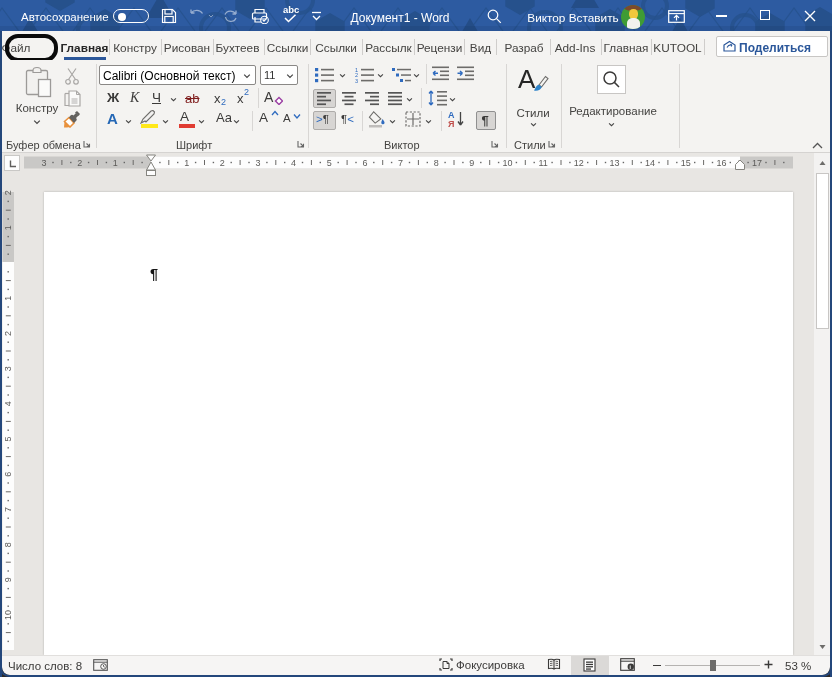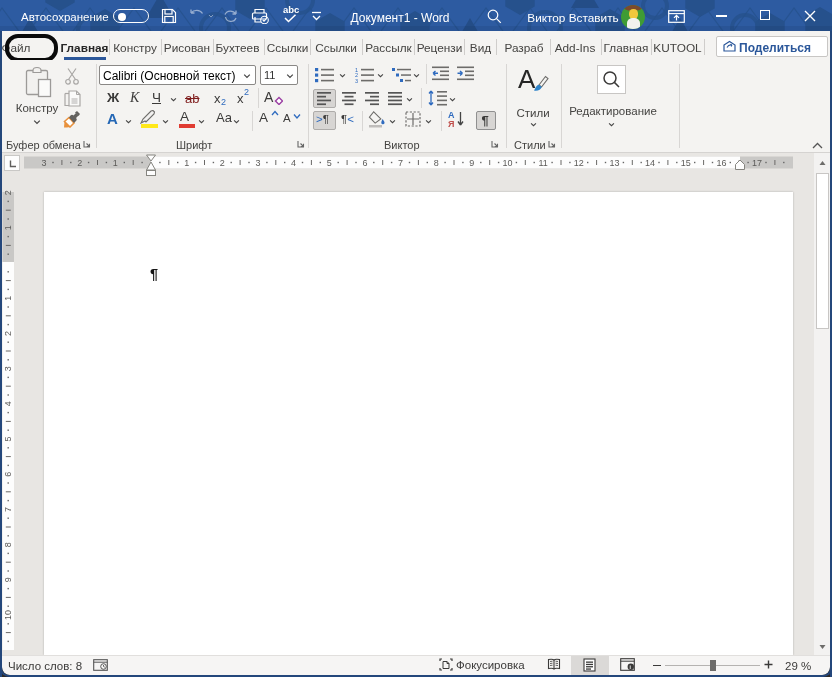--- a/index.html
+++ b/index.html
@@ -555,15 +555,15 @@
     <path d="M0.7,3.2 L14.3,3.2" stroke="#3b3a39" stroke-width="1"></path>
     <circle cx="10.8" cy="8.8" r="3.2" fill="#3b3a39"></circle>
     <text x="9.6" y="10.6" font-size="5" fill="#fff" font-family="Liberation Sans" font-weight="bold">i</text>
   </svg>
 <div style="position:absolute;left:652.5px;top:664.5px;width:8px;height:1.6px;background:#3b3a39"></div>
 <div style="position:absolute;left:665px;top:665px;width:95px;height:1px;background:#b5b3b1"></div>
 <div style="position:absolute;left:710px;top:660px;width:6px;height:11px;background:#6d6c6a"></div>
 <svg style="position:absolute;left:764px;top:660px" width="9" height="9" viewBox="0 0 9 9">
     <path d="M4.5,0.5 L4.5,8.5 M0.5,4.5 L8.5,4.5" stroke="#3b3a39" stroke-width="1.4"></path>
   </svg>
-<div style="position:absolute;left:785px;top:660px;font:400 11.5px 'Liberation Sans', sans-serif;color:#3b3a39;white-space:nowrap;letter-spacing:normal">29 %</div>
+<div style="position:absolute;left:785px;top:660px;font:400 11.5px 'Liberation Sans', sans-serif;color:#3b3a39;white-space:nowrap;letter-spacing:normal">53 %</div>
 <div style="position:absolute;left:0;top:31px;width:2px;height:646px;background:#24477b"></div>
 <div style="position:absolute;left:830px;top:31px;width:2px;height:646px;background:#24477b"></div>
 <div style="position:absolute;left:0;top:640px;width:832px;height:37px;border-left:2.5px solid #24477b;border-right:2.5px solid #24477b;border-bottom:2.5px solid #24477b;border-radius:0 0 9px 9px;pointer-events:none"></div>
 </body></html>

